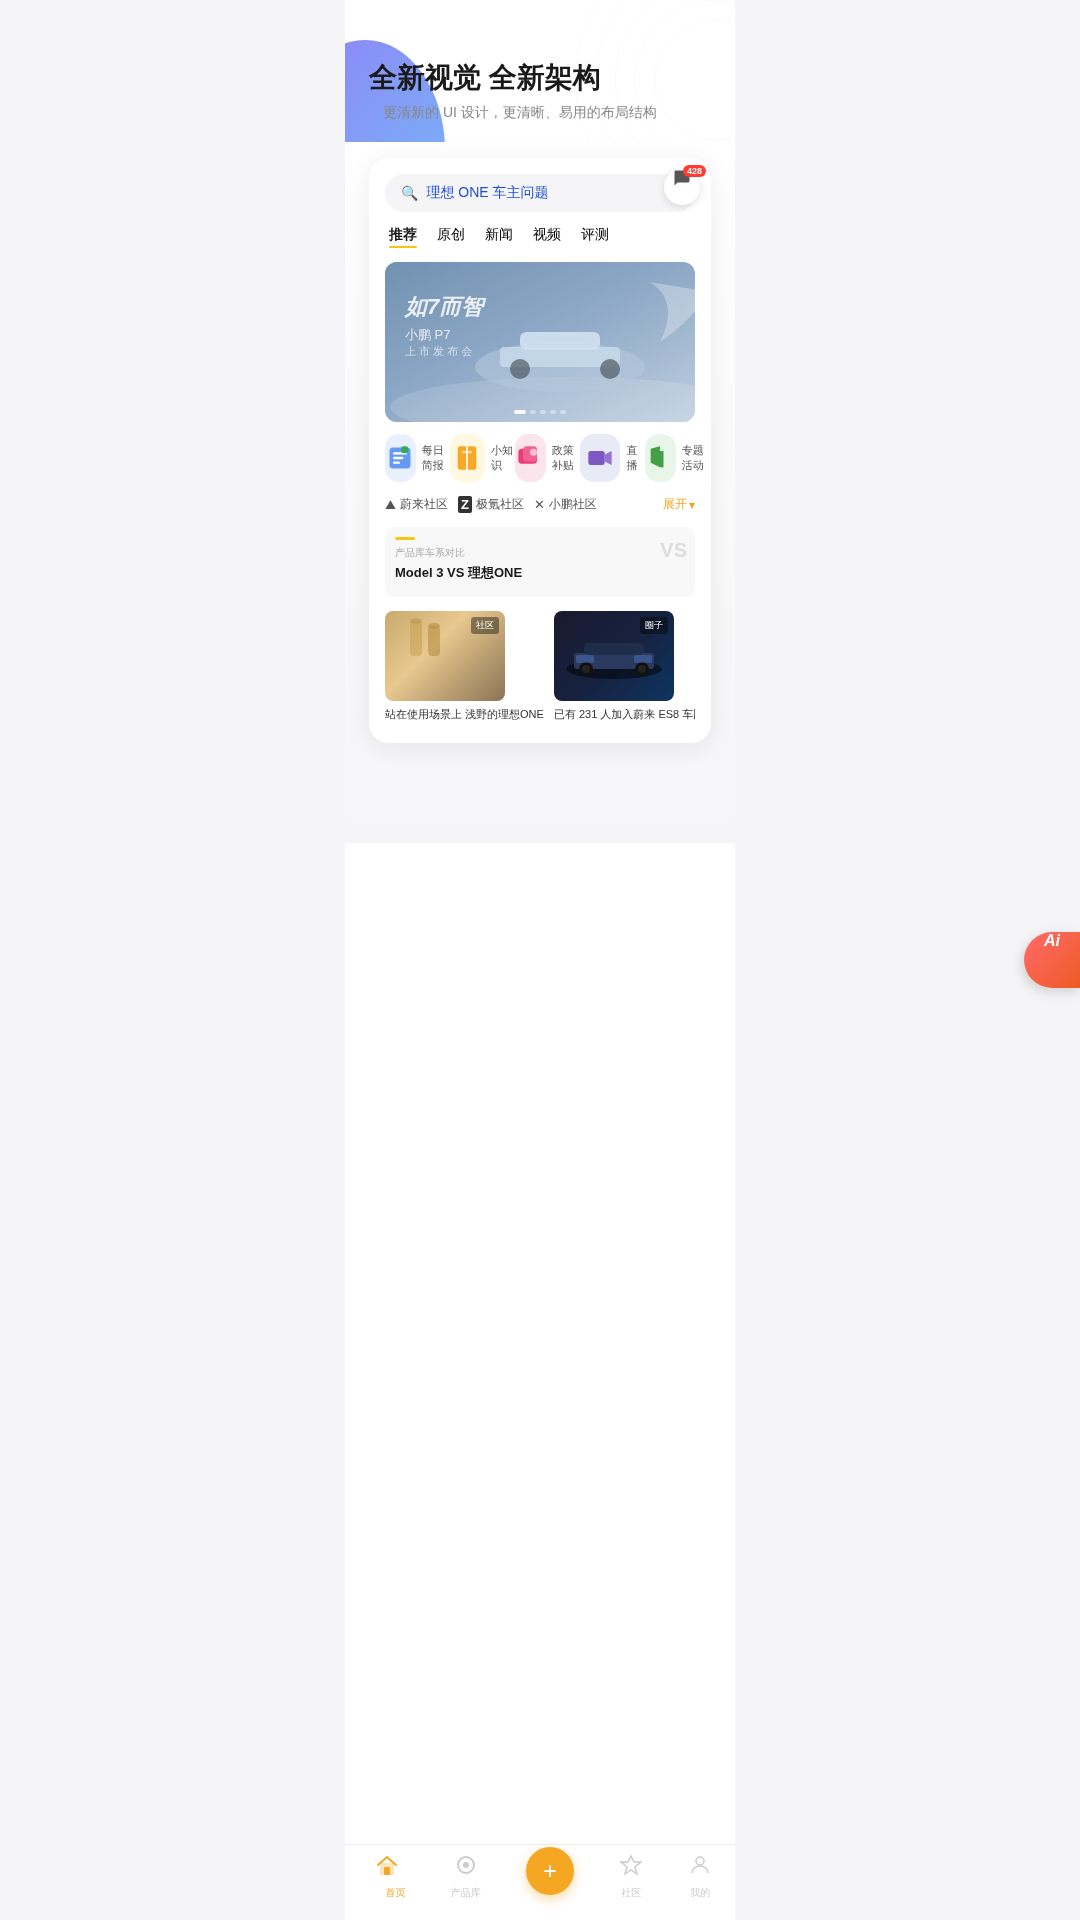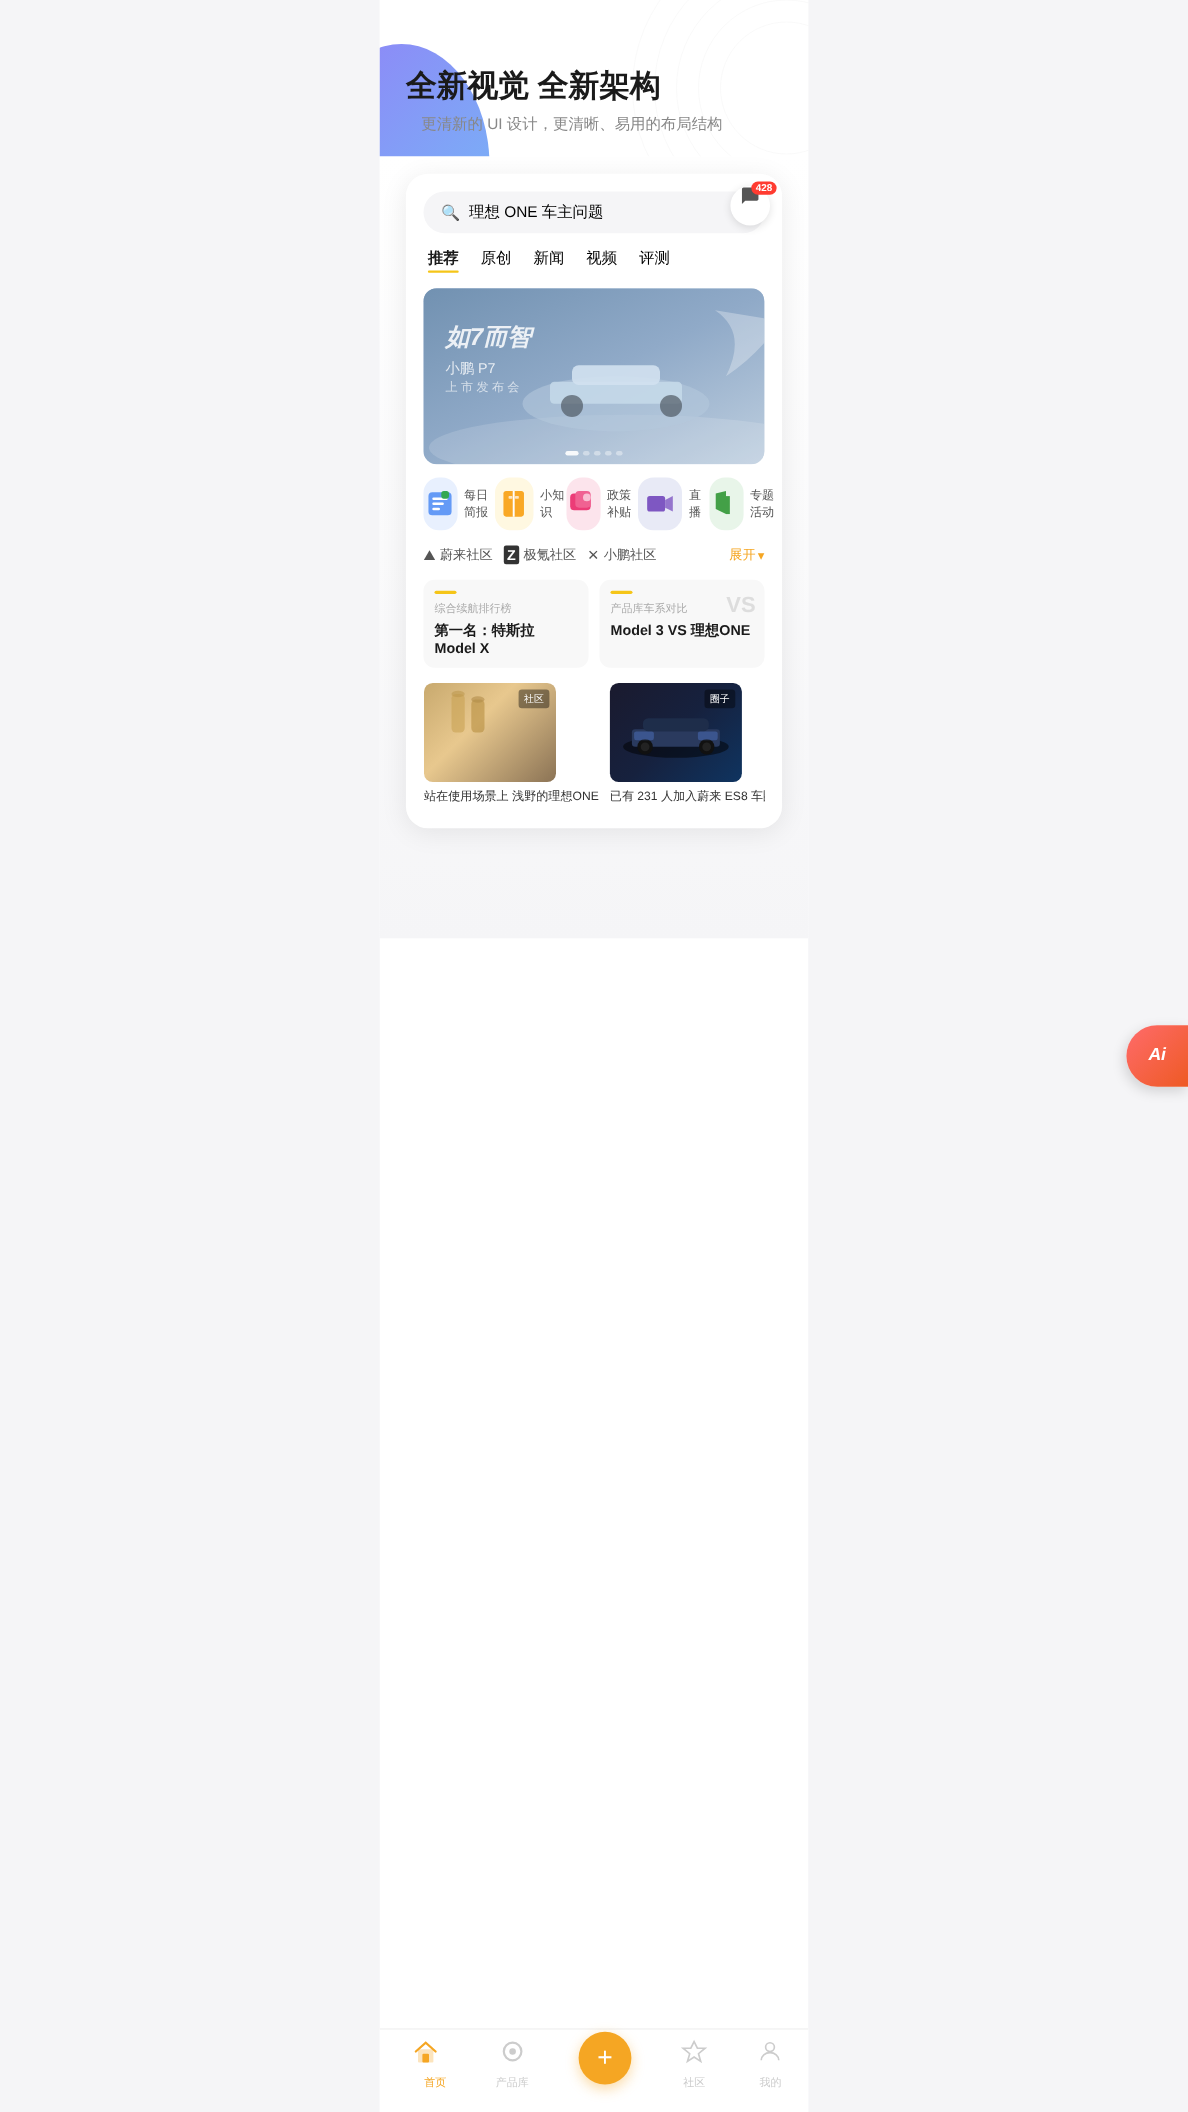--- a/index.html
+++ b/index.html
@@ -74,21 +74,21 @@
       padding: 10px 16px;
       margin-bottom: 14px;
       position: relative;
     }
     .search-icon-wrap {
       color: #aaa;
       margin-right: 8px;
       font-size: 14px;
     }
     .search-placeholder {
-      color: #000000;
+      color: #1d4ed8;
       font-size: 14px;
       flex: 1;
     }
     .message-btn {
       position: absolute;
       right: -4px;
       top: -4px;
       width: 42px;
       height: 42px;
       display: flex;
@@ -394,21 +394,21 @@
     .ai-float-btn {
       position: fixed;
       right: 0;
       top: 50%;
       transform: translateY(-50%);
       width: 56px;
       height: 56px;
       background: linear-gradient(135deg, #ff6b6b, #ee5a24);
       border-radius: 50% 0 0 50%;
       display: flex;
-      align-items: center;
+      align-items: flex-start;
       justify-content: center;
       color: #fff;
       font-size: 16px;
       font-weight: bold;
       box-shadow: -2px 4px 12px rgba(0,0,0,0.15);
       z-index: 99;
     }
   </style>
 </head>
 <body>
@@ -562,25 +562,20 @@
           <span style="font-size:13px;">✕</span>
           <span>小鹏社区</span>
         </div>
         <div class="expand-btn">
           <span>展开</span>
           <span>▾</span>
         </div>
       </div>
 
       <div class="ranking-cards">
-        <div class="ranking-card">
-          <div class="ranking-indicator"></div>
-          <div class="ranking-type">综合续航排行榜</div>
-          <div class="ranking-title">第一名：特斯拉 Model X</div>
-        </div>
         <div class="ranking-card ranking-card-right" style="position:relative;">
           <div class="ranking-indicator"></div>
           <div class="ranking-type">产品库车系对比</div>
           <div class="ranking-title">Model 3 VS 理想ONE</div>
           <div style="position:absolute;right:8px;top:12px;font-size:20px;font-weight:800;color:#ddd;">VS</div>
         </div>
       </div>
 
       <div class="content-cards">
 

